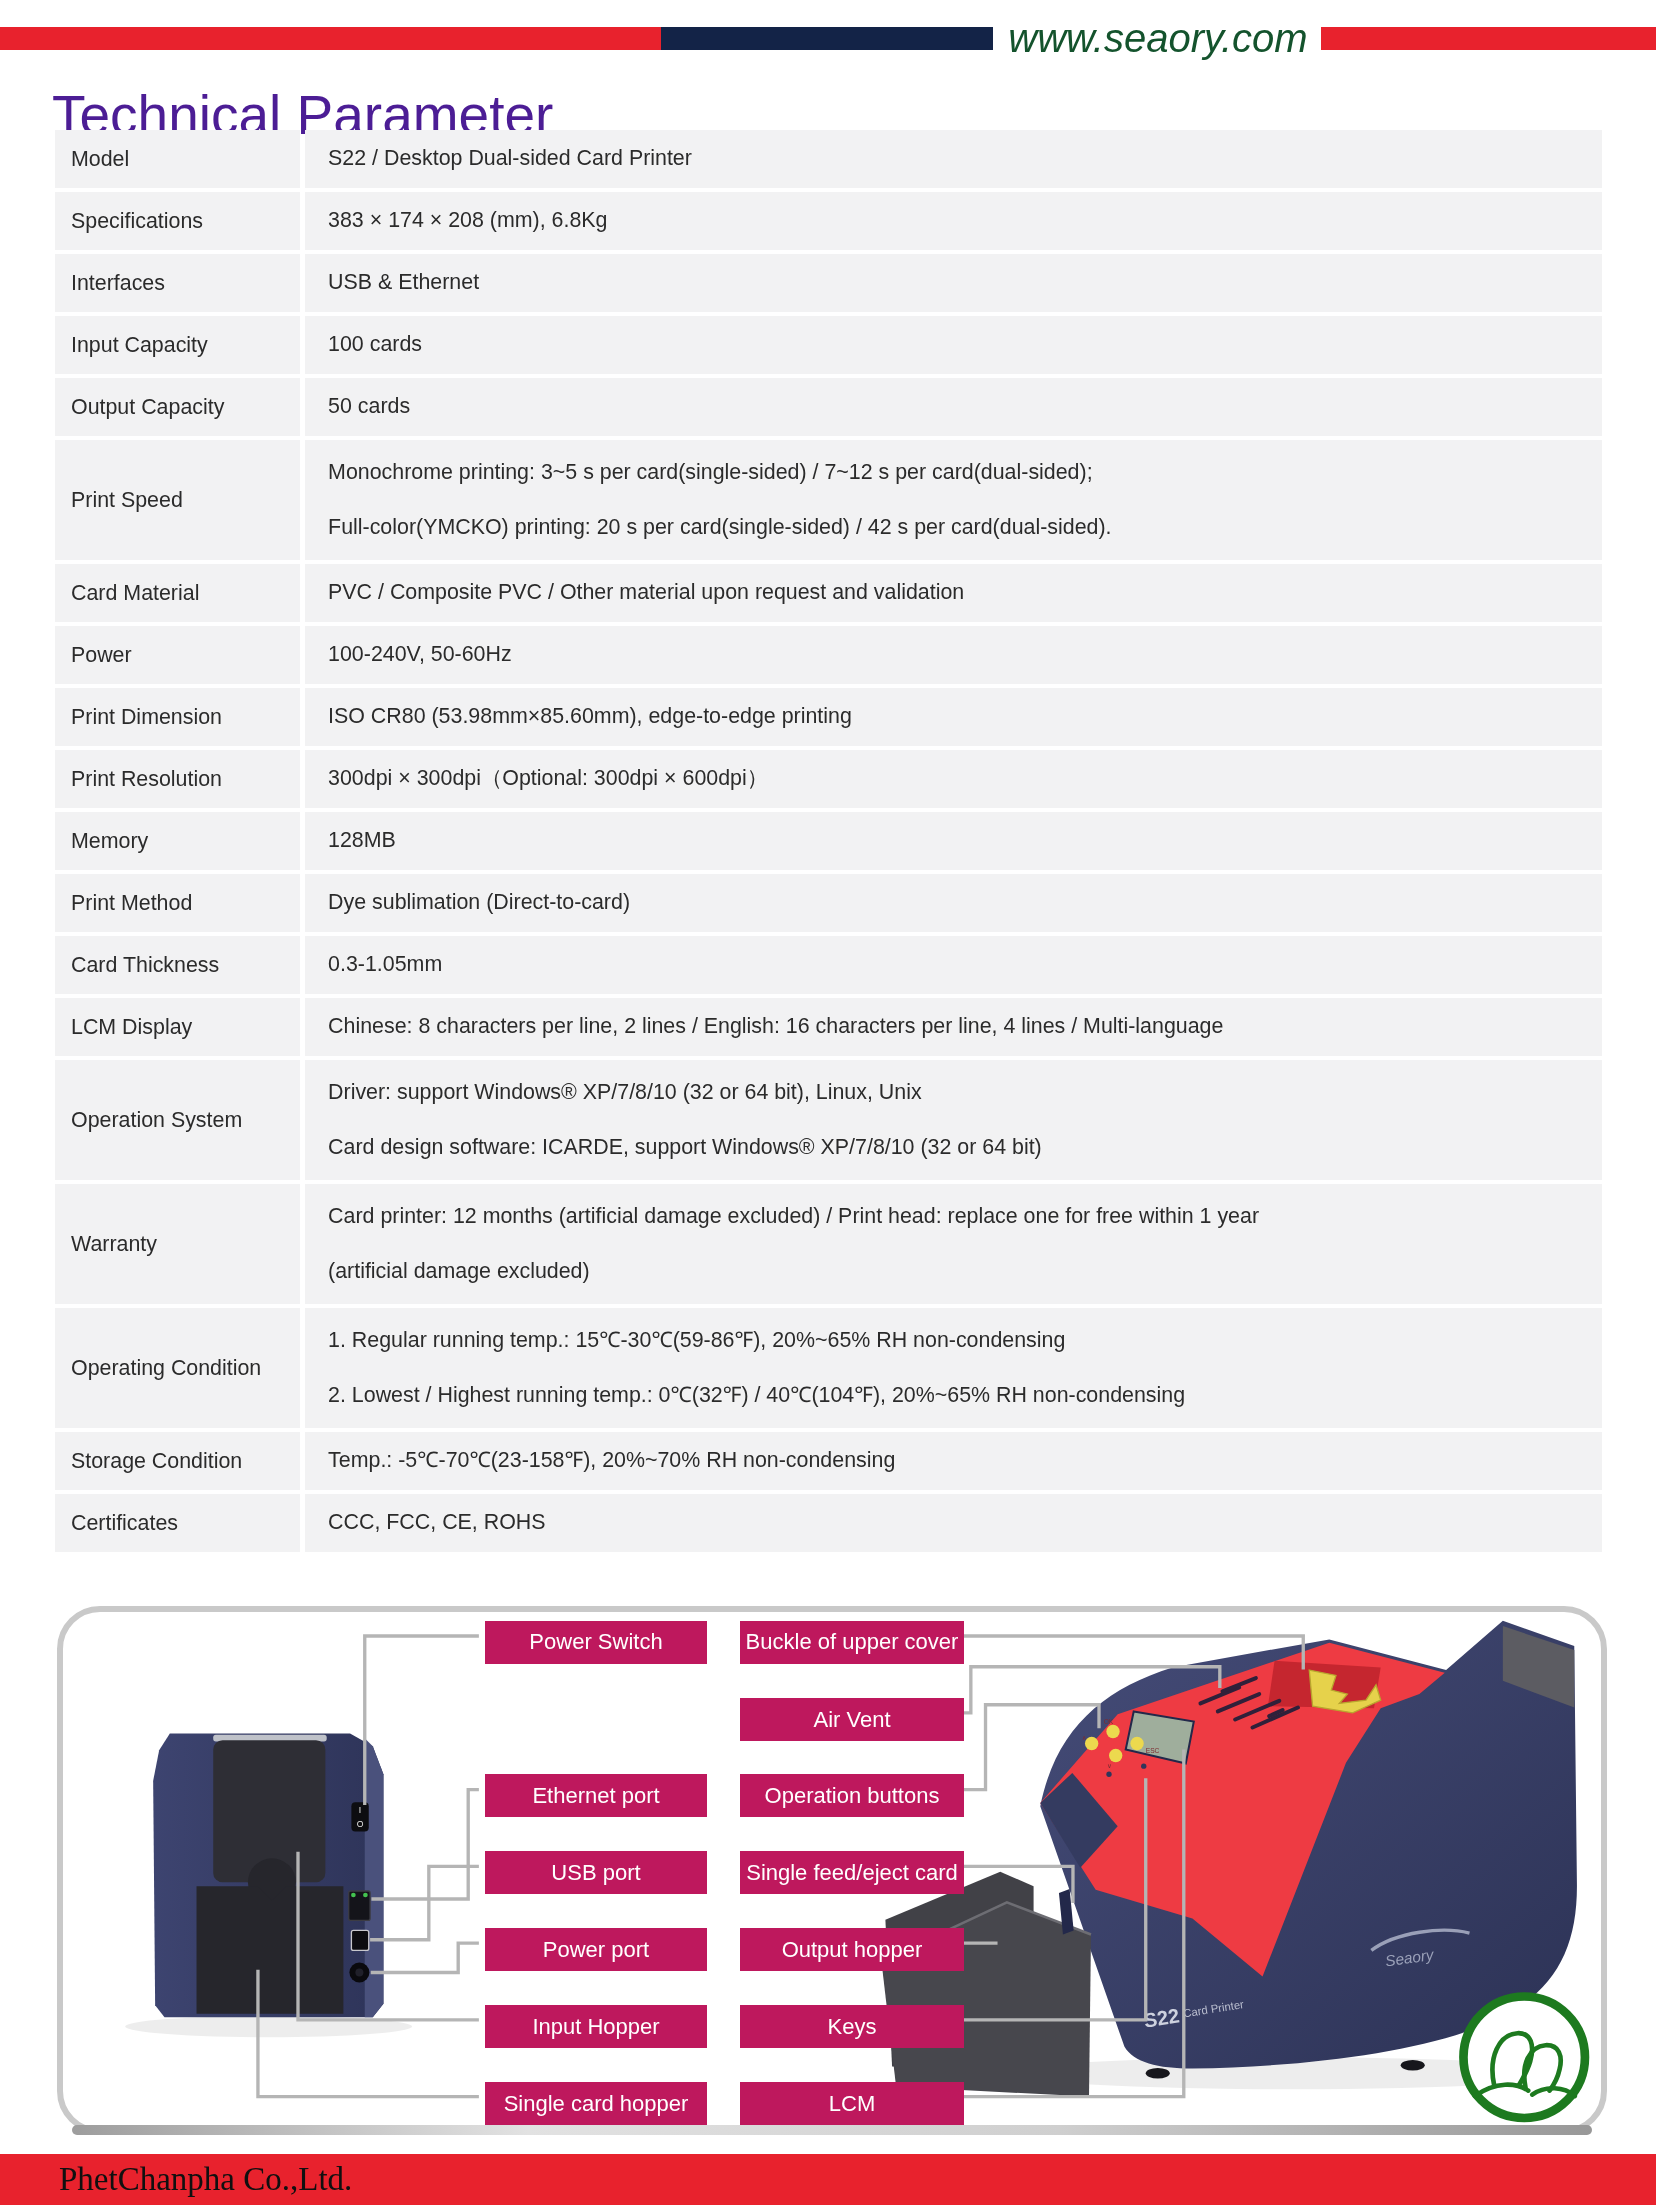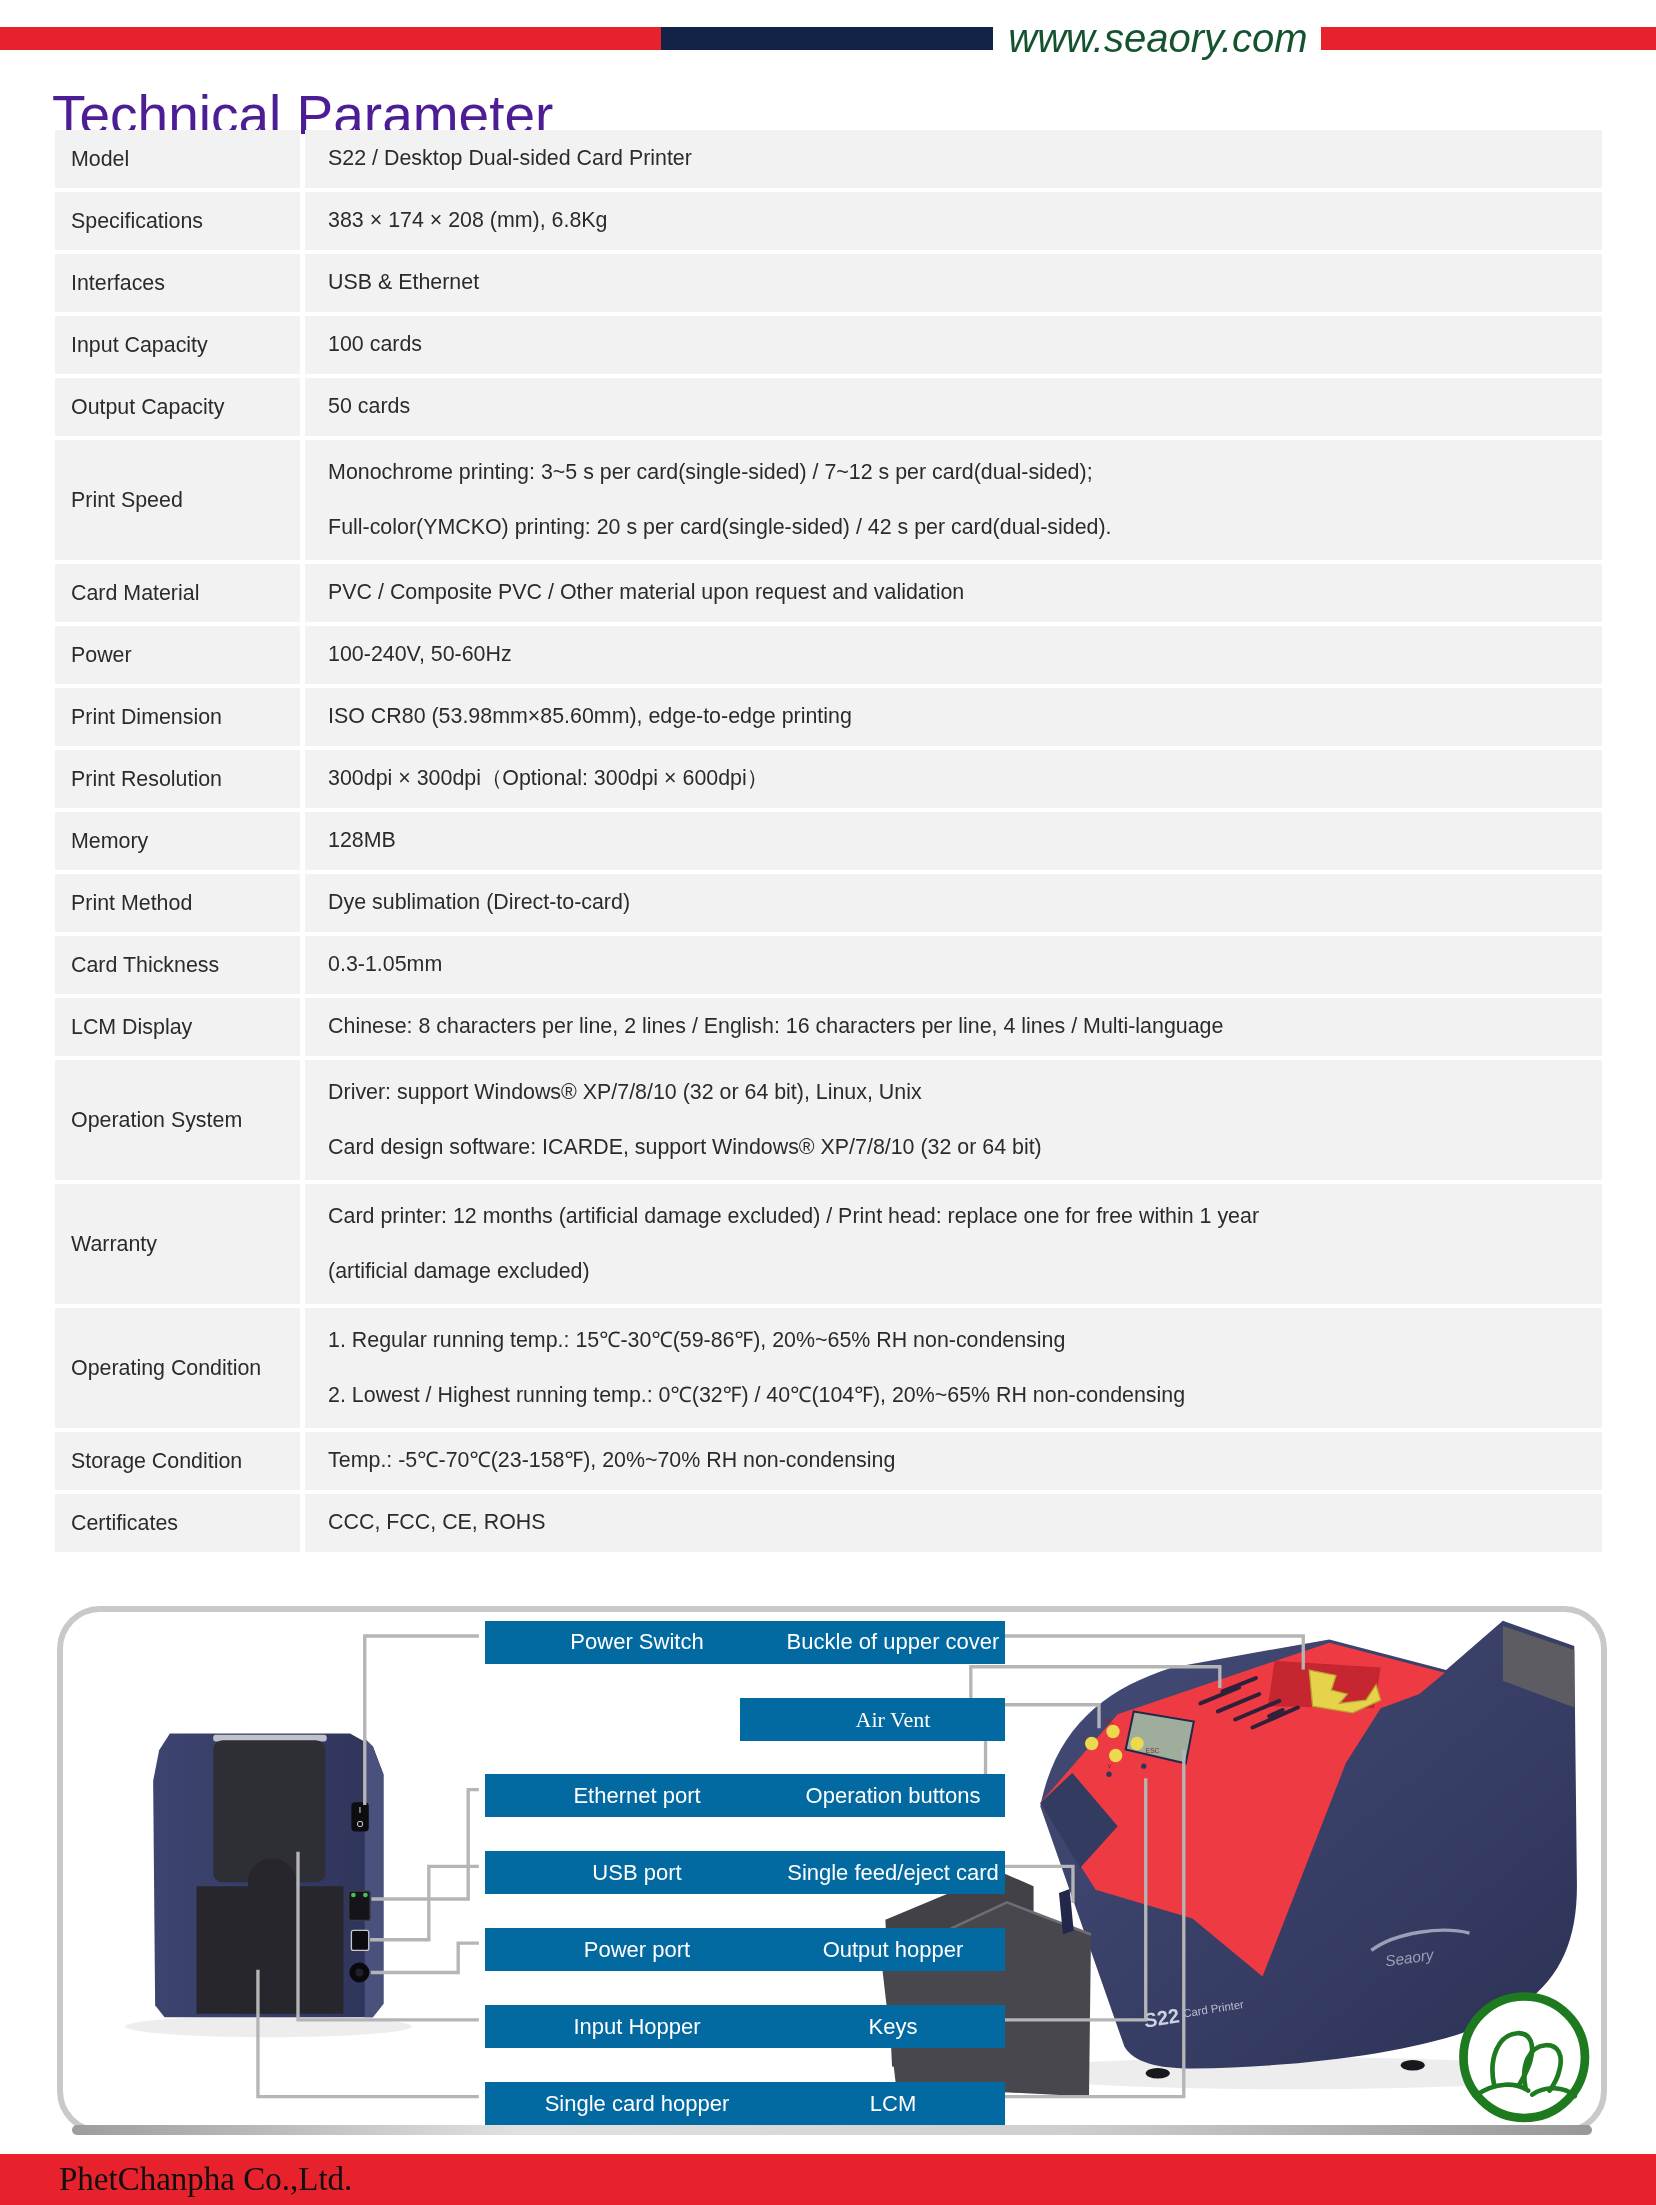--- a/index.html
+++ b/index.html
@@ -41,22 +41,22 @@
   .diagram{
     position:absolute;left:57px;top:1606px;width:1550px;height:528px;
     border:6px solid #c9c9c9;border-radius:43px;box-sizing:border-box;background:#fff;
   }
   .d-bottom-edge{
     position:absolute;left:9.4px;right:9.4px;bottom:-7.3px;height:10px;border-radius:5.3px;
     background:linear-gradient(90deg,#9d9d9d,#e2e2e2 30%,#cfcfcf 65%,#989898);
   }
   .dsvg{position:absolute;left:-6px;top:-6px;width:1550px;height:528px;pointer-events:none;}
   .dlabel{
-    position:absolute;width:222px;height:43px;background:#0369a1;color:#ffffff;
-    font-size:22px;display:flex;align-items:center;justify-content:center;white-space:nowrap;padding-left:41px;
+    position:absolute;width:222px;height:43px;background:#be185d;color:#ffffff;
+    font-size:22px;display:flex;align-items:center;justify-content:center;white-space:nowrap;
   }
   .dlabel.rcol{width:224px;}
   
   .footer{
     position:absolute;left:0;top:2154px;width:1657px;height:51px;background:#e8222d;
     display:flex;align-items:center;
   }
   .footer .company{
     margin-left:59px;font-family:"Liberation Serif", serif;font-size:33px;color:#101010;
   }
@@ -311,21 +311,21 @@
   </svg>
 
   <div class="dlabel" style="left:422px;top:8.7px;">Power Switch</div>
   <div class="dlabel" style="left:422px;top:162px;">Ethernet port</div>
   <div class="dlabel" style="left:422px;top:239px;">USB port</div>
   <div class="dlabel" style="left:422px;top:316px;">Power port</div>
   <div class="dlabel" style="left:422px;top:393px;">Input Hopper</div>
   <div class="dlabel" style="left:422px;top:470px;">Single card hopper</div>
 
   <div class="dlabel rcol" style="left:677px;top:8.7px;">Buckle of upper cover</div>
-  <div class="dlabel rcol" style="left:677px;top:86px;font-family:Liberation Serif, serif;">Air Vent</div>
+  <div class="dlabel rcol" style="left:677px;top:86px;">Air Vent</div>
   <div class="dlabel rcol" style="left:677px;top:162px;">Operation buttons</div>
   <div class="dlabel rcol" style="left:677px;top:239px;">Single feed/eject card</div>
   <div class="dlabel rcol" style="left:677px;top:316px;">Output hopper</div>
   <div class="dlabel rcol" style="left:677px;top:393px;">Keys</div>
   <div class="dlabel rcol" style="left:677px;top:470px;">LCM</div>
 
   <div class="d-bottom-edge"></div>
 </div>
 
 <div class="footer">

